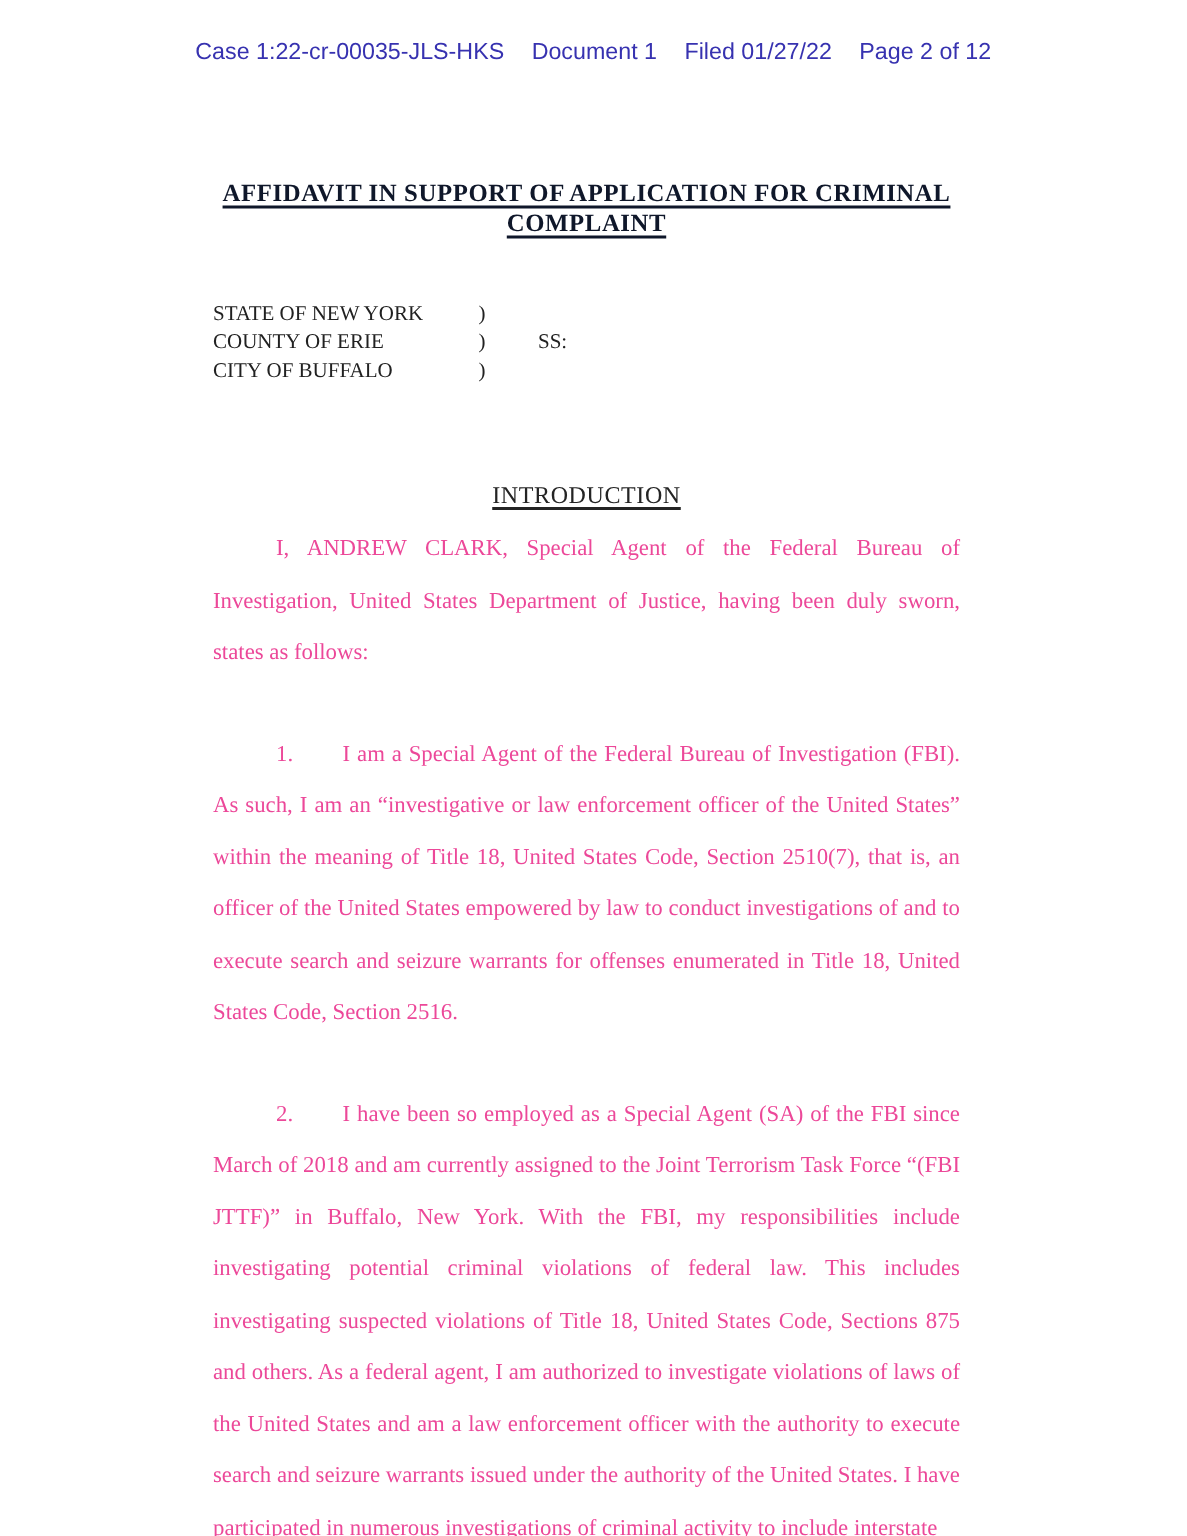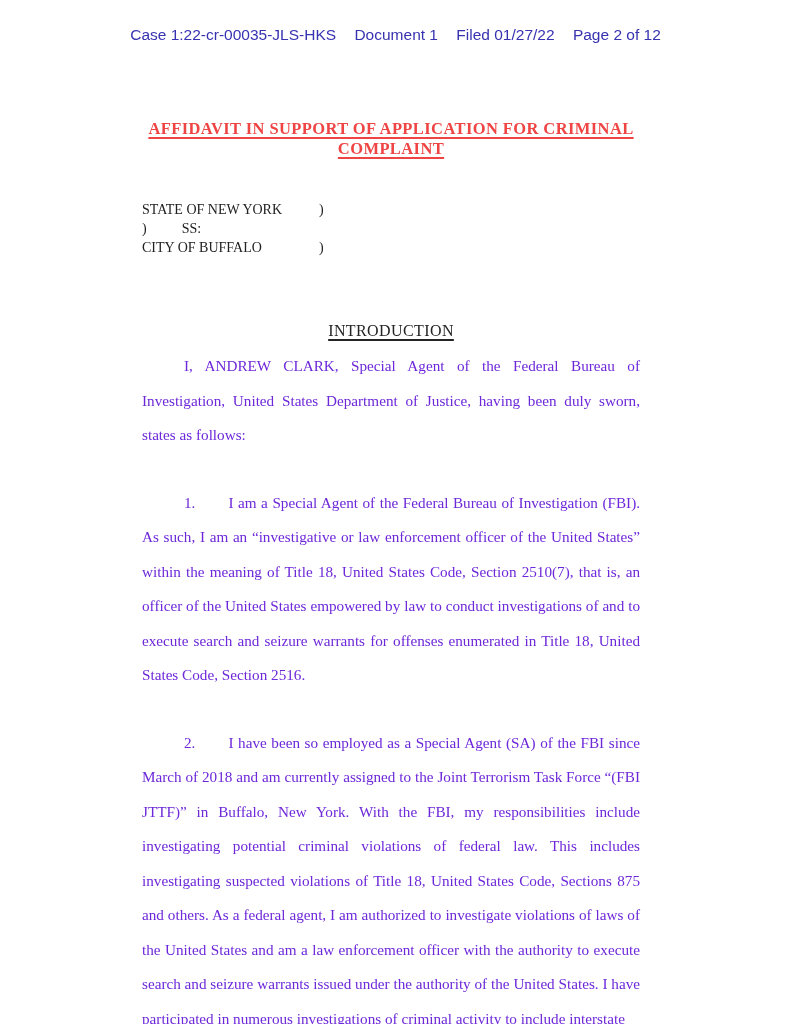--- a/index.html
+++ b/index.html
@@ -36,21 +36,21 @@
   .doc-title {
     margin: 75px 0 0 0;
     text-align: center;
     font-size: 16.5px;
     line-height: 20px;
     font-weight: bold;
     letter-spacing: 0.4px;
     text-decoration: underline;
     text-underline-offset: 3px;
     text-decoration-thickness: 1.5px;
-    color: #ef4444;
+    color: #0f172a;
   }
   .venue {
     margin-top: 41px;
     font-size: 14px;
     line-height: 19px;
   }
   .venue-row { display: flex; }
   .venue-label { display: inline-block; width: 177px; }
   .venue-paren { display: inline-block; }
   .venue-ss { display: inline-block; margin-left: 35px; }
@@ -66,21 +66,21 @@
     text-underline-offset: 3px;
     text-decoration-thickness: 1.5px;
     color: #242424;
   }
   p.body-para {
     margin: 0;
     font-size: 15.2px;
     line-height: 34.5px;
     text-align: justify;
     text-indent: 42px;
-    color: #6d28d9;
+    color: #ec4899;
   }
   p.sworn  { margin-top: 9px; }
   p.numbered { margin-top: 33px; }
   .para-num { }
   .para-tab { display: inline-block; width: 33px; }
 </style>
 </head>
 <body>
 
 <div class="page">
@@ -95,20 +95,21 @@
   <div class="content">
 
     <h1 class="doc-title">AFFIDAVIT IN SUPPORT OF APPLICATION FOR CRIMINAL COMPLAINT</h1>
 
     <div class="venue">
       <div class="venue-row">
         <span class="venue-label">STATE OF NEW YORK</span>
           <span class="venue-paren">)</span>
       </div>
       <div class="venue-row">
+        <span class="venue-label">COUNTY OF ERIE</span>
           <span class="venue-paren">)</span>
           <span class="venue-ss">SS:</span>
       </div>
       <div class="venue-row">
         <span class="venue-label">CITY OF BUFFALO</span>
           <span class="venue-paren">)</span>
       </div>
     </div>
 
     <h2 class="intro-heading">INTRODUCTION</h2>

